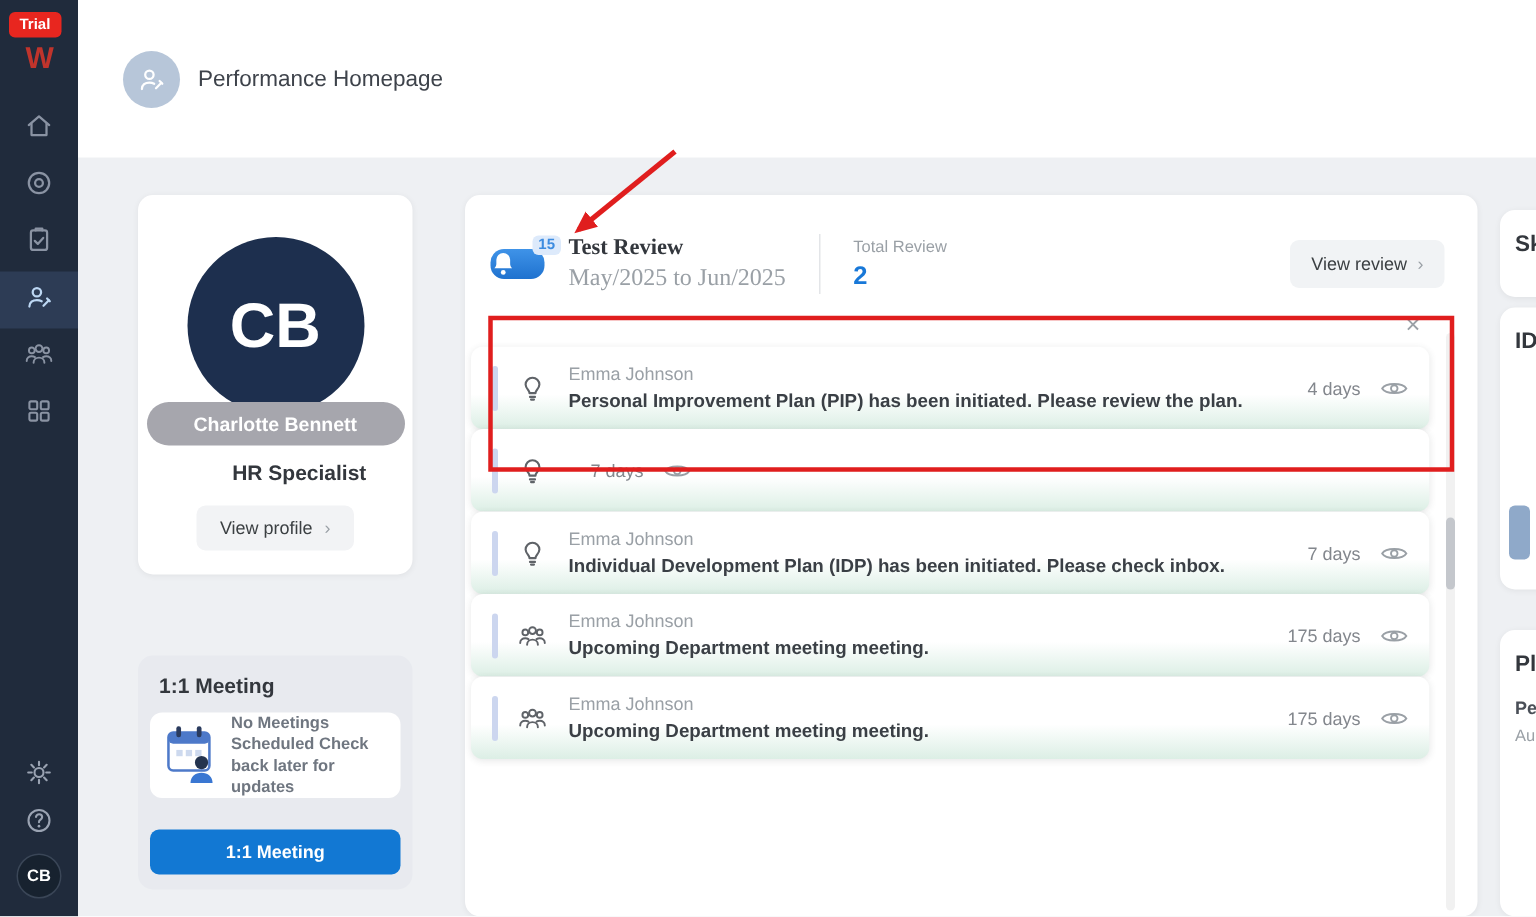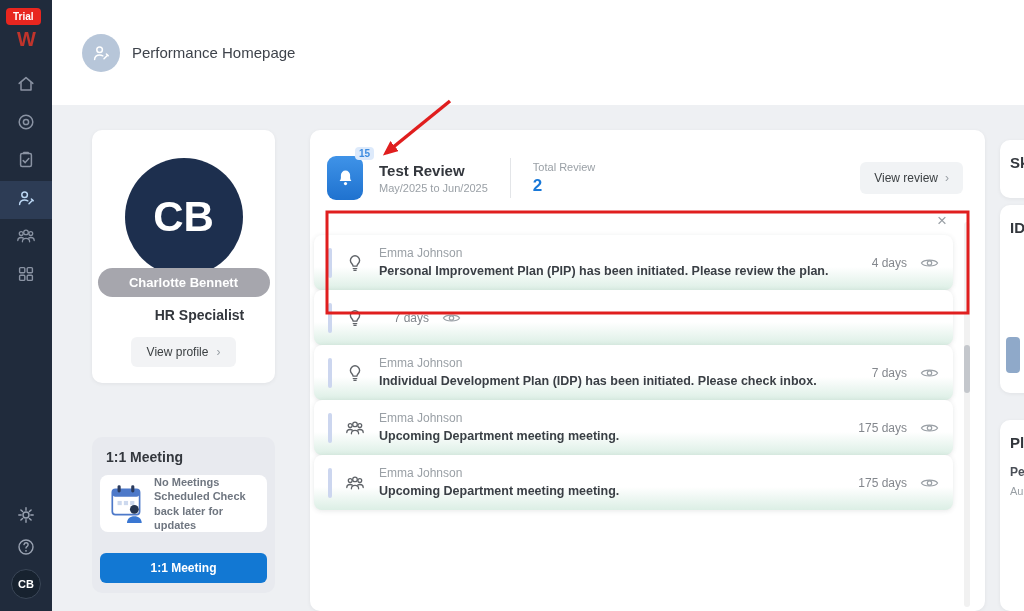--- a/index.html
+++ b/index.html
@@ -53,28 +53,28 @@
   .meeting-empty { background:#fff; border-radius:8px; margin-top:10px; height:57px; overflow:hidden;
                    display:flex; align-items:center; gap:6px; padding:6px 6px; }
   .meeting-empty-text { font-size:11px; font-weight:bold; color:#6f7680; line-height:1.3; text-align:left; }
   .meeting-btn { margin-top:auto; width:100%; background:#1278d3; border:none; border-radius:6px;
                  padding:8px 0; color:#fff; font-weight:bold; font-size:12px; cursor:pointer; }
 
   
   .review-card { position:absolute; left:310px; top:130px; width:675px; height:481px; background:#fff;
                  border-radius:10px; box-shadow:0 1px 4px rgba(0,0,0,.06); padding-top:20px; }
   .review-header { display:flex; align-items:center; padding:6px 22px 12px 17px; }
-  .bell-tile { position:relative; width:36px; height:44px; border-radius:9px; flex:none;
+  .bell-tile { position:relative; width:36px; height:20px; border-radius:9px; flex:none;
                background:linear-gradient(180deg,#3f93e8,#1f72cf);
-               display:flex; align-items:center; justify-content:center; cursor:pointer; }
+               display:flex; align-items:center; justify-content:flex-start; cursor:pointer; }
   .bell-badge { position:absolute; top:-9px; right:-11px; background:#ddeafb; color:#3d8ce0;
                 font-size:10px; font-weight:bold; padding:1px 4px; border-radius:4px; }
-  .review-title-block { margin-left:16px; }
+  .review-title-block { margin-left:16px;font-family:Liberation Serif, serif; }
   .review-title { font-size:15px; font-weight:bold; color:#33373d; }
-  .review-dates { font-size:11px; color:#9aa0a6; margin-top:3px; }
+  .review-dates { font-size:16px; color:#9aa0a6; margin-top:3px; }
   .vdivider { width:1px; height:40px; background:#e3e5e8; margin:0 22px; }
   .total-label { font-size:11px; color:#9aa0a6; }
   .total-value { font-size:17px; font-weight:bold; color:#1878d8; margin-top:3px; }
   .view-review { margin-left:auto; display:flex; align-items:center; gap:7px; background:#f1f3f5;
                  border:none; border-radius:6px; padding:9px 14px; font-size:12px; color:#3c4043; cursor:pointer; }
   .list-close { display:flex; justify-content:flex-end; padding:0 38px 4px 0; }
   .close-x { font-size:17px; color:#9aa0a6; cursor:pointer; line-height:1; }
   .notif-list { display:flex; flex-direction:column; padding:2px 32px 0 4px; }
   .notif-row { display:flex; align-items:center; border-radius:8px; padding:9px 14px; min-height:55px;
                background:linear-gradient(to top, rgba(167,214,190,.40), rgba(255,255,255,0) 42%), #fff;

